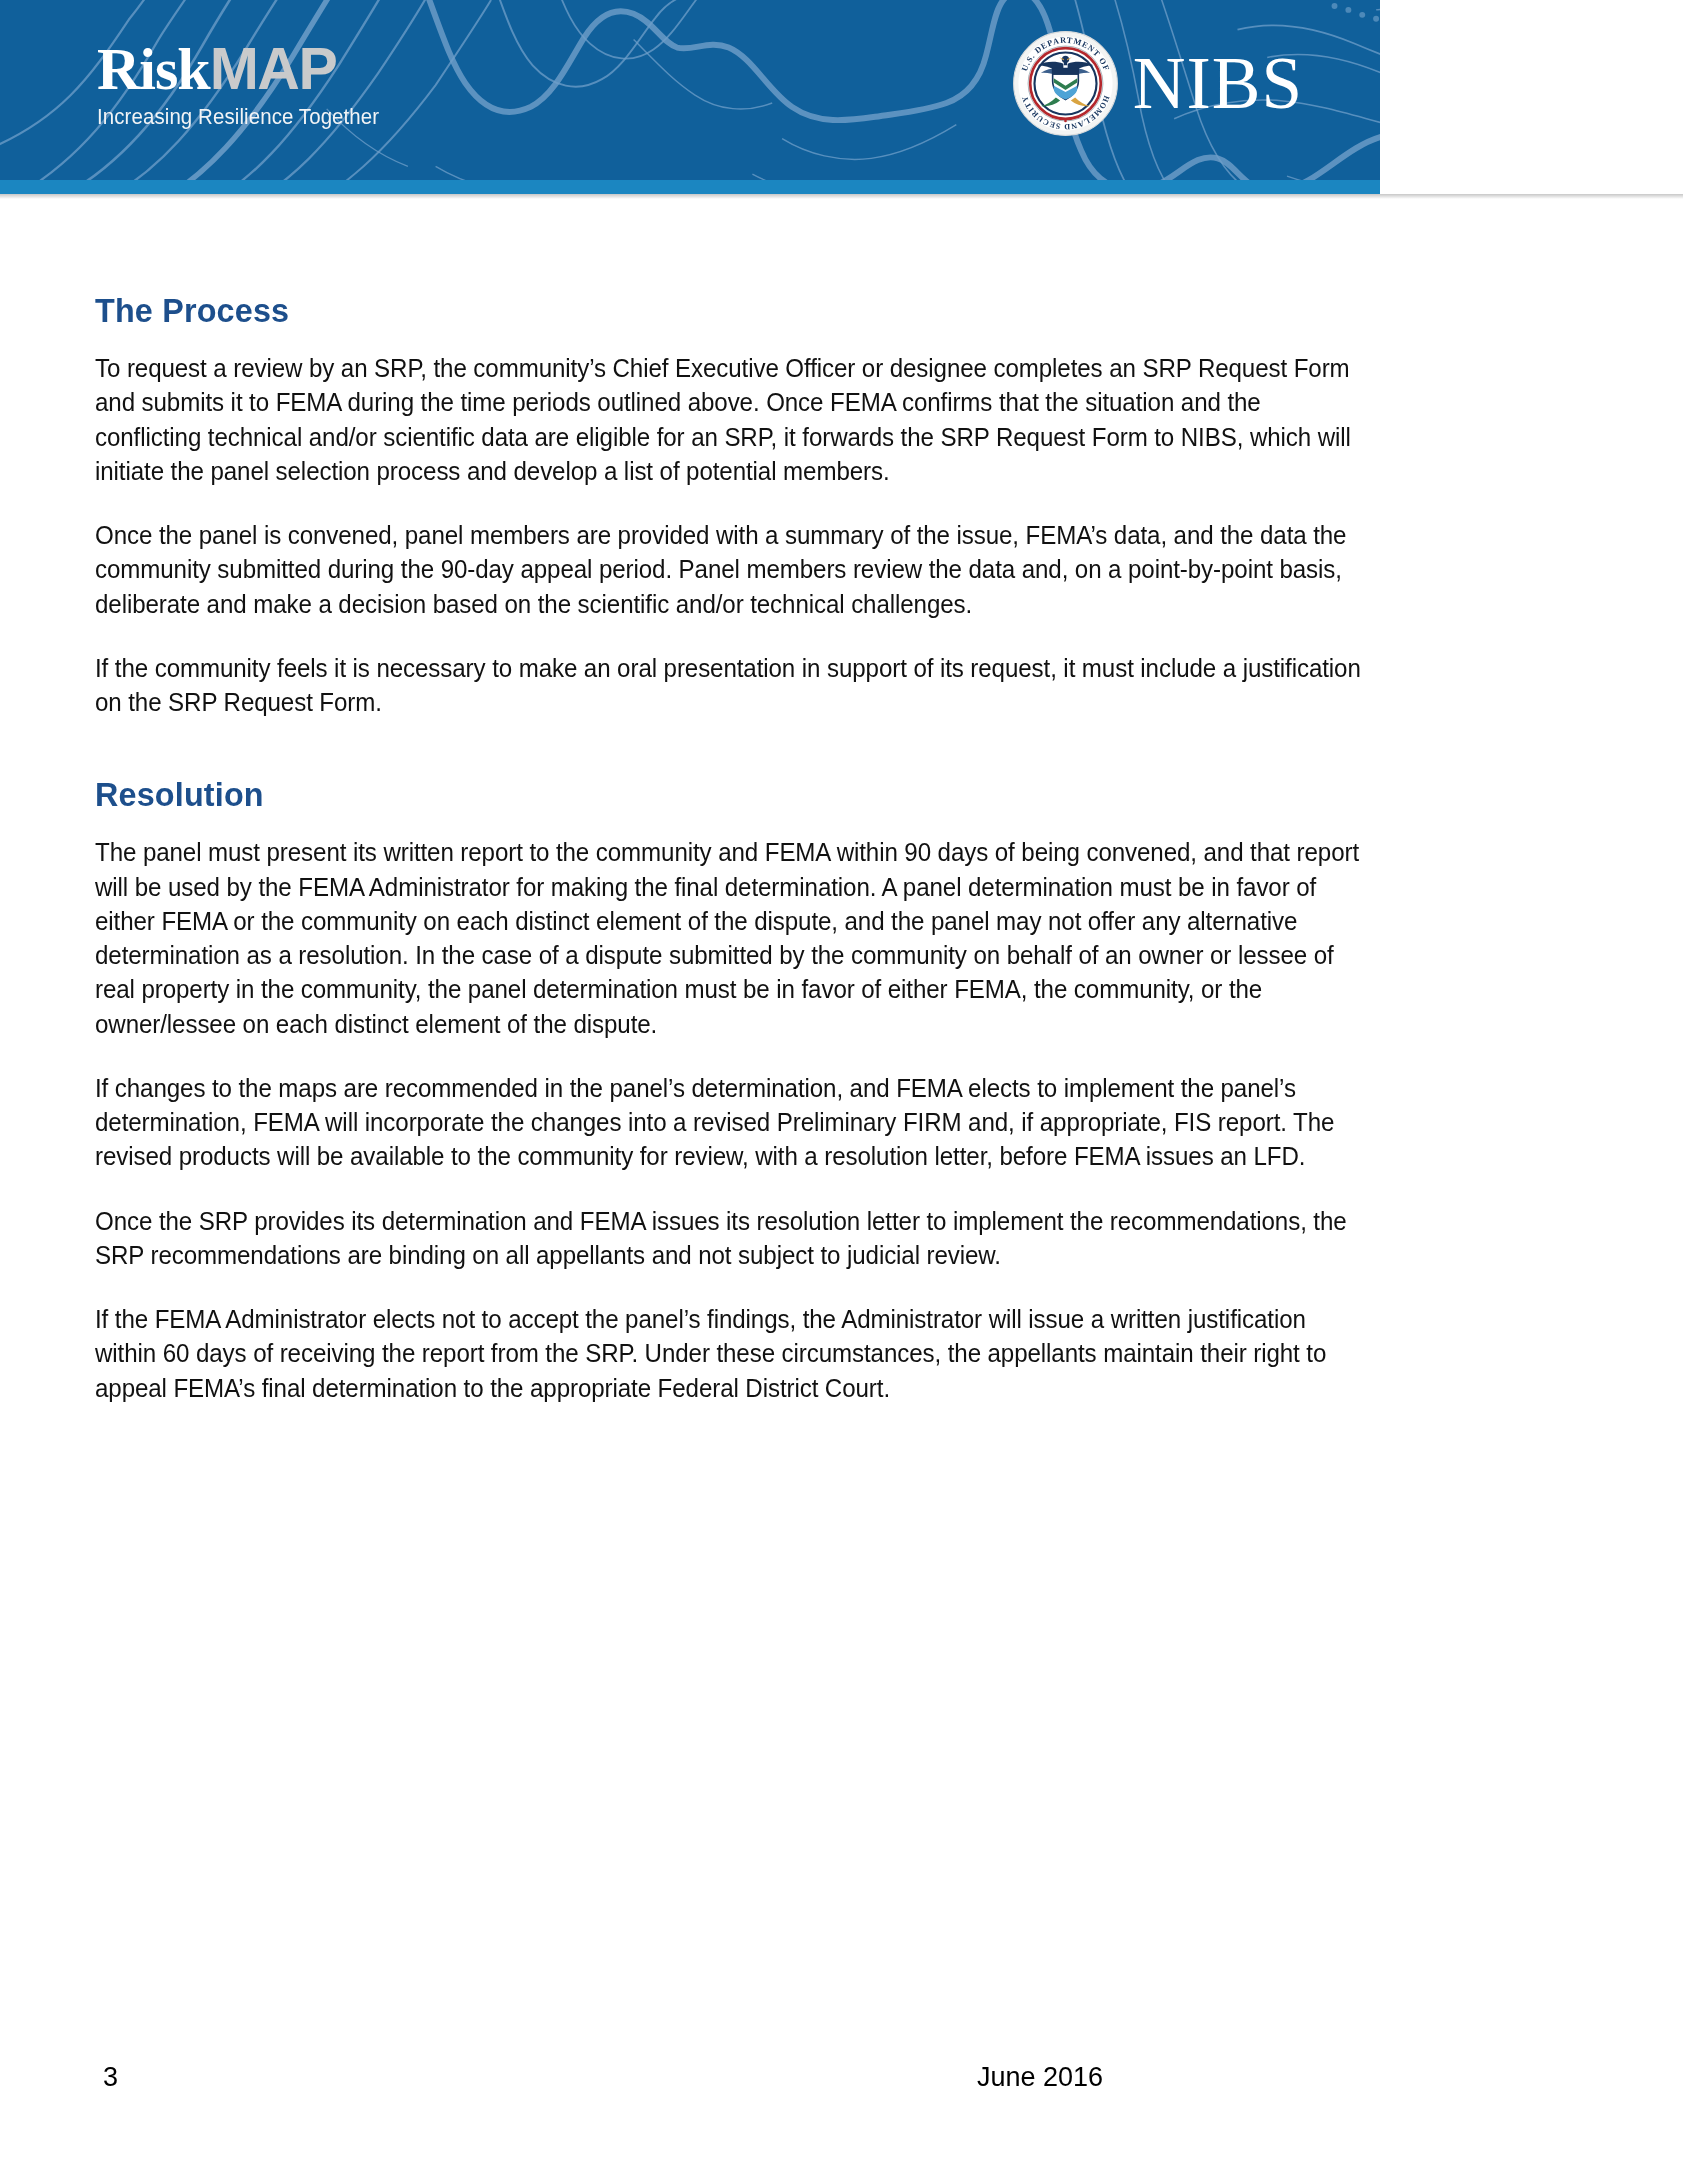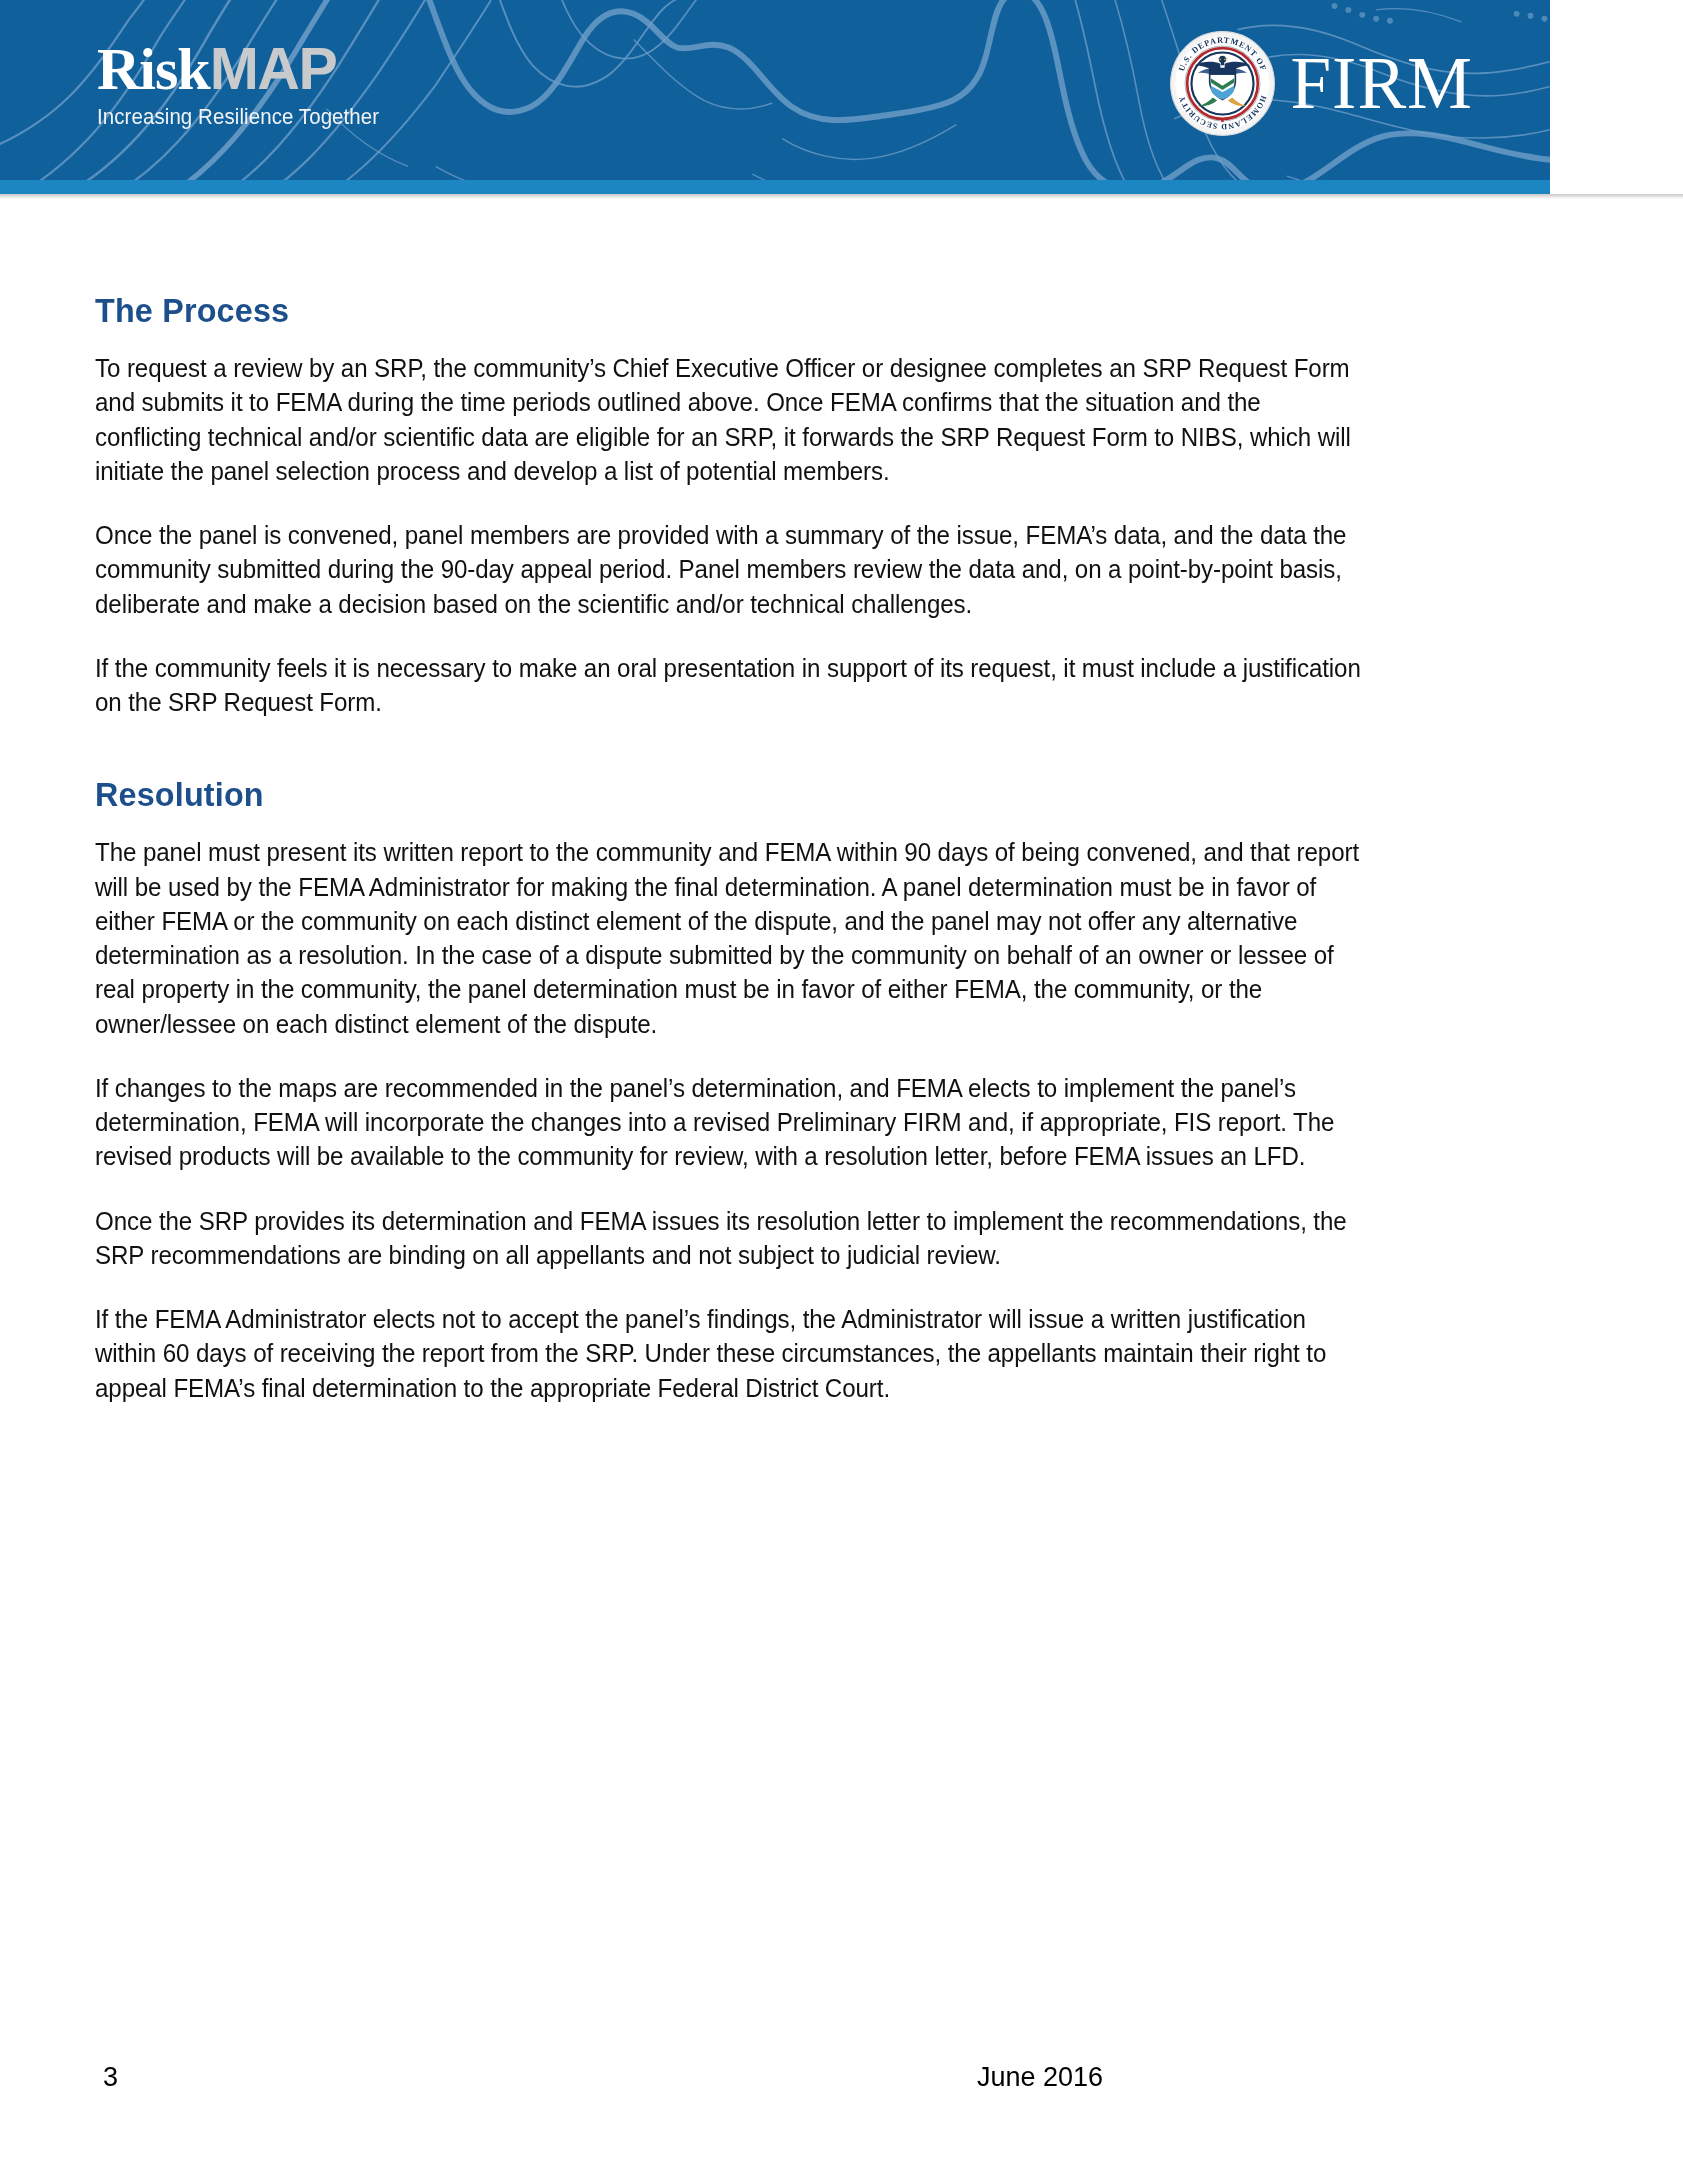--- a/index.html
+++ b/index.html
@@ -13,21 +13,21 @@
     height: 2178px;
     font-family: "Liberation Sans", sans-serif;
     color: #000000;
     position: relative;
     overflow: hidden;
   }
 
   
   .header-banner {
     position: relative;
-    width: 1550px;
+    width: 1380px;
     height: 194px;
     background: #c2410c;
     overflow: hidden;
   }
   .header-topo {
     position: absolute;
     inset: 0;
     width: 1683px;
     height: 194px;
   }
@@ -270,21 +270,21 @@
         <path d="M78,90 L100,104 L122,90 L122,98 L100,112 L78,98 Z" fill="#2e7d4f"></path>
         <path d="M78,104 L100,116 L122,104 L122,110 C122,118 112,126 100,130 C88,126 78,118 78,110 Z" fill="#4ea3d6"></path>
 
         <path d="M82,126 C74,134 64,140 54,142 C66,144 80,140 90,132 Z" fill="#2e7d4f"></path>
         <path d="M118,126 C126,134 136,140 146,142 C134,144 120,140 110,132 Z" fill="#d9a441"></path>
       </g>
       <g fill="#b4272c">
         <circle cx="100" cy="170" r="2.5"></circle>
       </g>
     </svg>
-    <span class="fema-word">FIRM</span>
+    <span class="fema-word">NIBS</span>
   </div>
 </div>
 <div class="header-bottom-shadow"></div>
 
 <div class="page-body">
   <div class="content">
 
     <h2 class="section-heading">The Process</h2>
     <p class="body-text">To request a review by an SRP, the community’s Chief Executive Officer or designee completes an SRP Request Form and submits it to FEMA during the time periods outlined above. Once FEMA confirms that the situation and the conflicting technical and/or scientific data are eligible for an SRP, it forwards the SRP Request Form to NIBS, which will initiate the panel selection process and develop a list of potential members.</p>
     <p class="body-text">Once the panel is convened, panel members are provided with a summary of the issue, FEMA’s data, and the data the community submitted during the 90-day appeal period. Panel members review the data and, on a point-by-point basis, deliberate and make a decision based on the scientific and/or technical challenges.</p>

